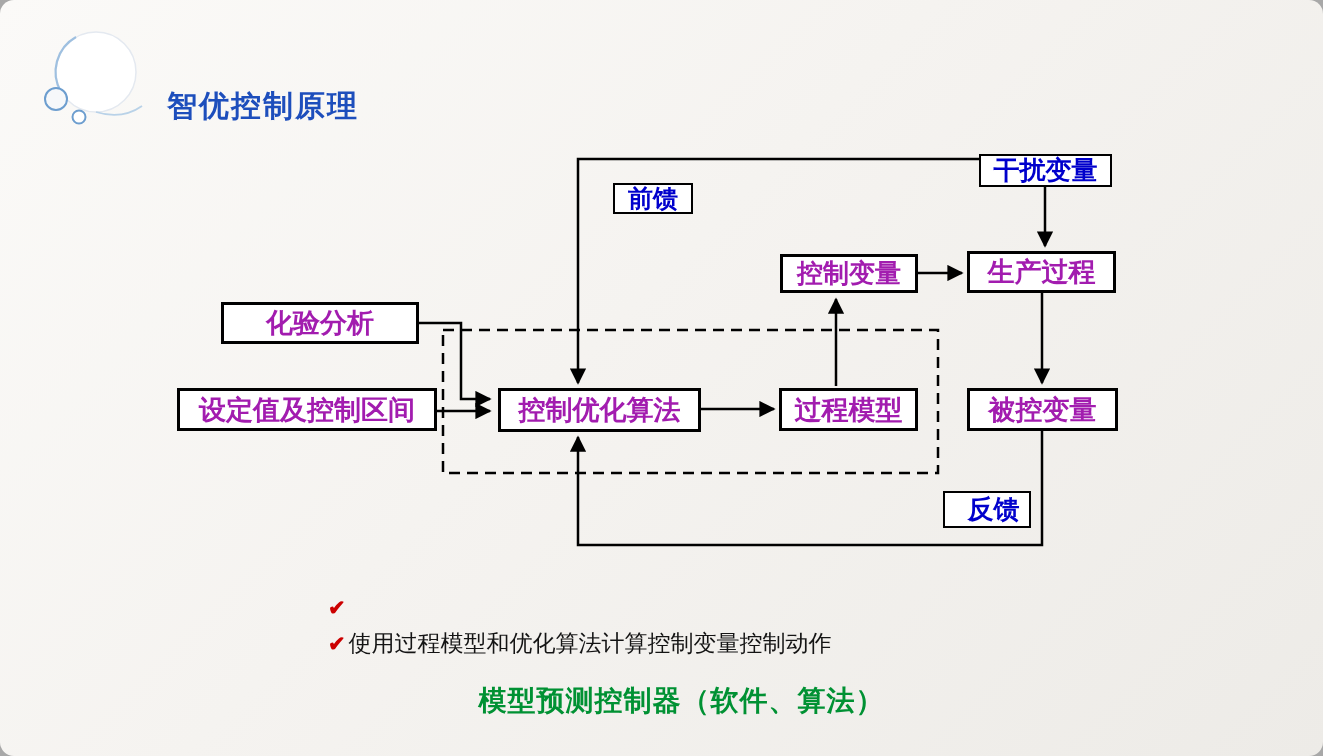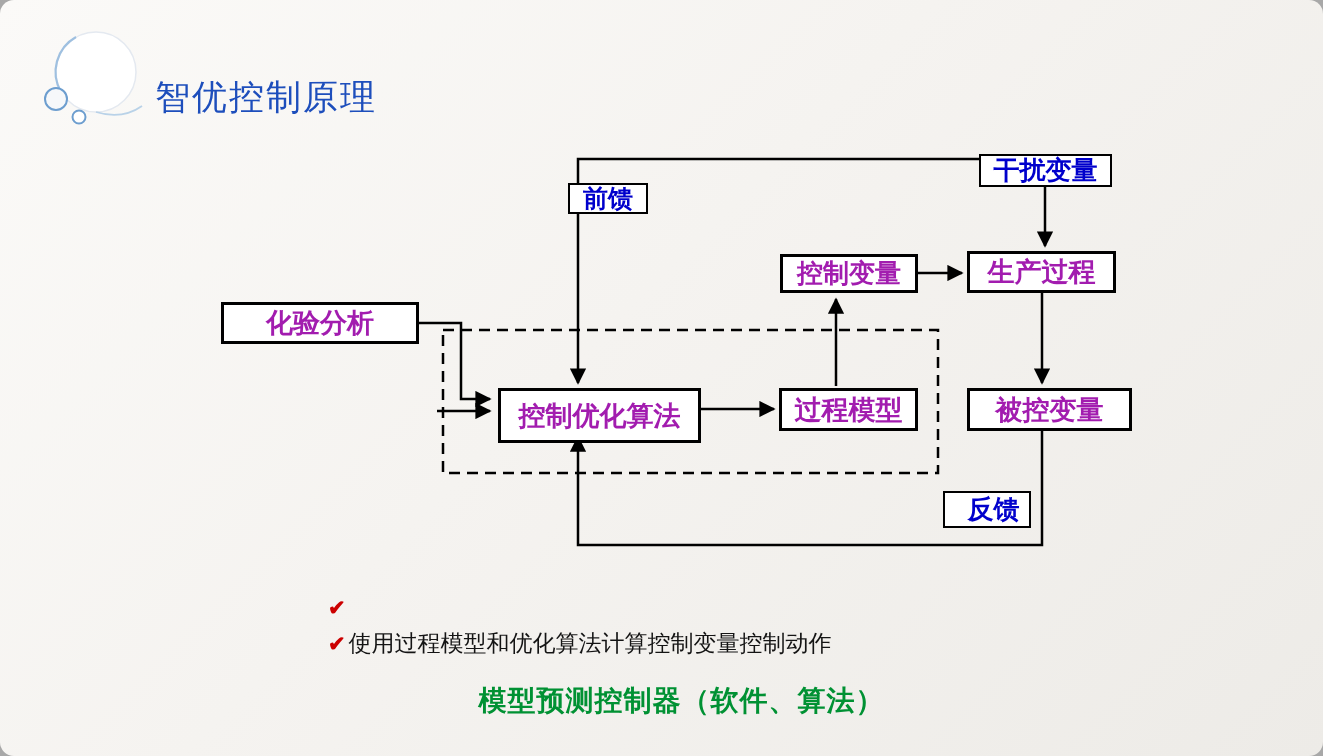--- a/index.html
+++ b/index.html
@@ -11,23 +11,23 @@
   .slide {
     position: relative;
     width: 1323px; height: 756px;
     border-radius: 14px;
     overflow: hidden;
     background: linear-gradient(135deg, #fbfaf8 0%, #f5f3f0 45%, #edebe7 100%);
   }
   .title {
     position: absolute;
     left: 155px; top: 74px;
-    margin: 0;
-    font-size: 35px;
-    font-weight: 400;
+    margin: 12px;
+    font-size: 30px;
+    font-weight: 700;
     letter-spacing: 2px;
     color: #1d4ebc;
     z-index: 4;
     font-family: "Liberation Sans", sans-serif;
   }
   svg.deco { position: absolute; left: 0; top: 0; z-index: 1; }
   svg.connectors { position: absolute; left: 0; top: 0; z-index: 2; pointer-events: none; }
   .dbox {
     position: absolute;
     box-sizing: border-box;
@@ -113,36 +113,37 @@
 
     <path d="M1042,293 L1042,383" fill="none" stroke="#000" stroke-width="2.5" marker-end="url(#ah)"></path>
 
     <path d="M419,323 L461,323 L461,399 L490,399" fill="none" stroke="#000" stroke-width="2.5" marker-end="url(#ah)"></path>
 
     <path d="M437,411 L490,411" fill="none" stroke="#000" stroke-width="2.5" marker-end="url(#ah)"></path>
 
     <path d="M1042,431 L1042,545 L578,545 L578,437" fill="none" stroke="#000" stroke-width="2.5" marker-end="url(#ah)"></path>
   </svg>
 
-  <div class="dbox thin blue" style="left:568px;top:183px;width:80px;height:31px;font-size:25px;">前馈</div>
+  <div class="dbox thin blue" style="left:613px;top:183px;width:80px;height:31px;font-size:25px;">前馈</div>
 
   <div class="dbox thin blue" style="left:979px;top:154px;width:133px;height:33px;font-size:26px;">干扰变量</div>
 
   <div class="dbox" style="left:780px;top:254px;width:138px;height:39px;font-size:26px;">控制变量</div>
 
   <div class="dbox" style="left:967px;top:251px;width:149px;height:42px;font-size:27px;">生产过程</div>
 
   <div class="dbox" style="left:221px;top:302px;width:198px;height:42px;font-size:27px;">化验分析</div>
 
+  <div class="dbox" style="left:177px;top:388px;width:260px;height:43px;font-size:27px;">设定值及控制区间</div>
 
-  <div class="dbox" style="left:498px;top:388px;width:203px;height:55px;font-size:27px;">控制优化算法</div>
+  <div class="dbox" style="left:498px;top:388px;width:203px;height:44px;font-size:27px;">控制优化算法</div>
 
   <div class="dbox" style="left:779px;top:388px;width:139px;height:43px;font-size:27px;font-family:Liberation Mono, monospace;">过程模型</div>
 
-  <div class="dbox" style="left:967px;top:388px;width:165px;height:43px;font-size:27px;">被控变量</div>
+  <div class="dbox" style="left:967px;top:388px;width:151px;height:43px;font-size:27px;">被控变量</div>
 
   <div class="dbox thin blue" style="left:943px;top:491px;width:88px;height:37px;font-size:26px;padding-left:13px;">反馈</div>
 
   <div class="bullets">
     <div class="bullet-row">
       <span class="check">✔</span>
     </div>
     <div class="bullet-row">
       <span class="check">✔</span>
       <span>使用过程模型和优化算法计算控制变量控制动作</span>

